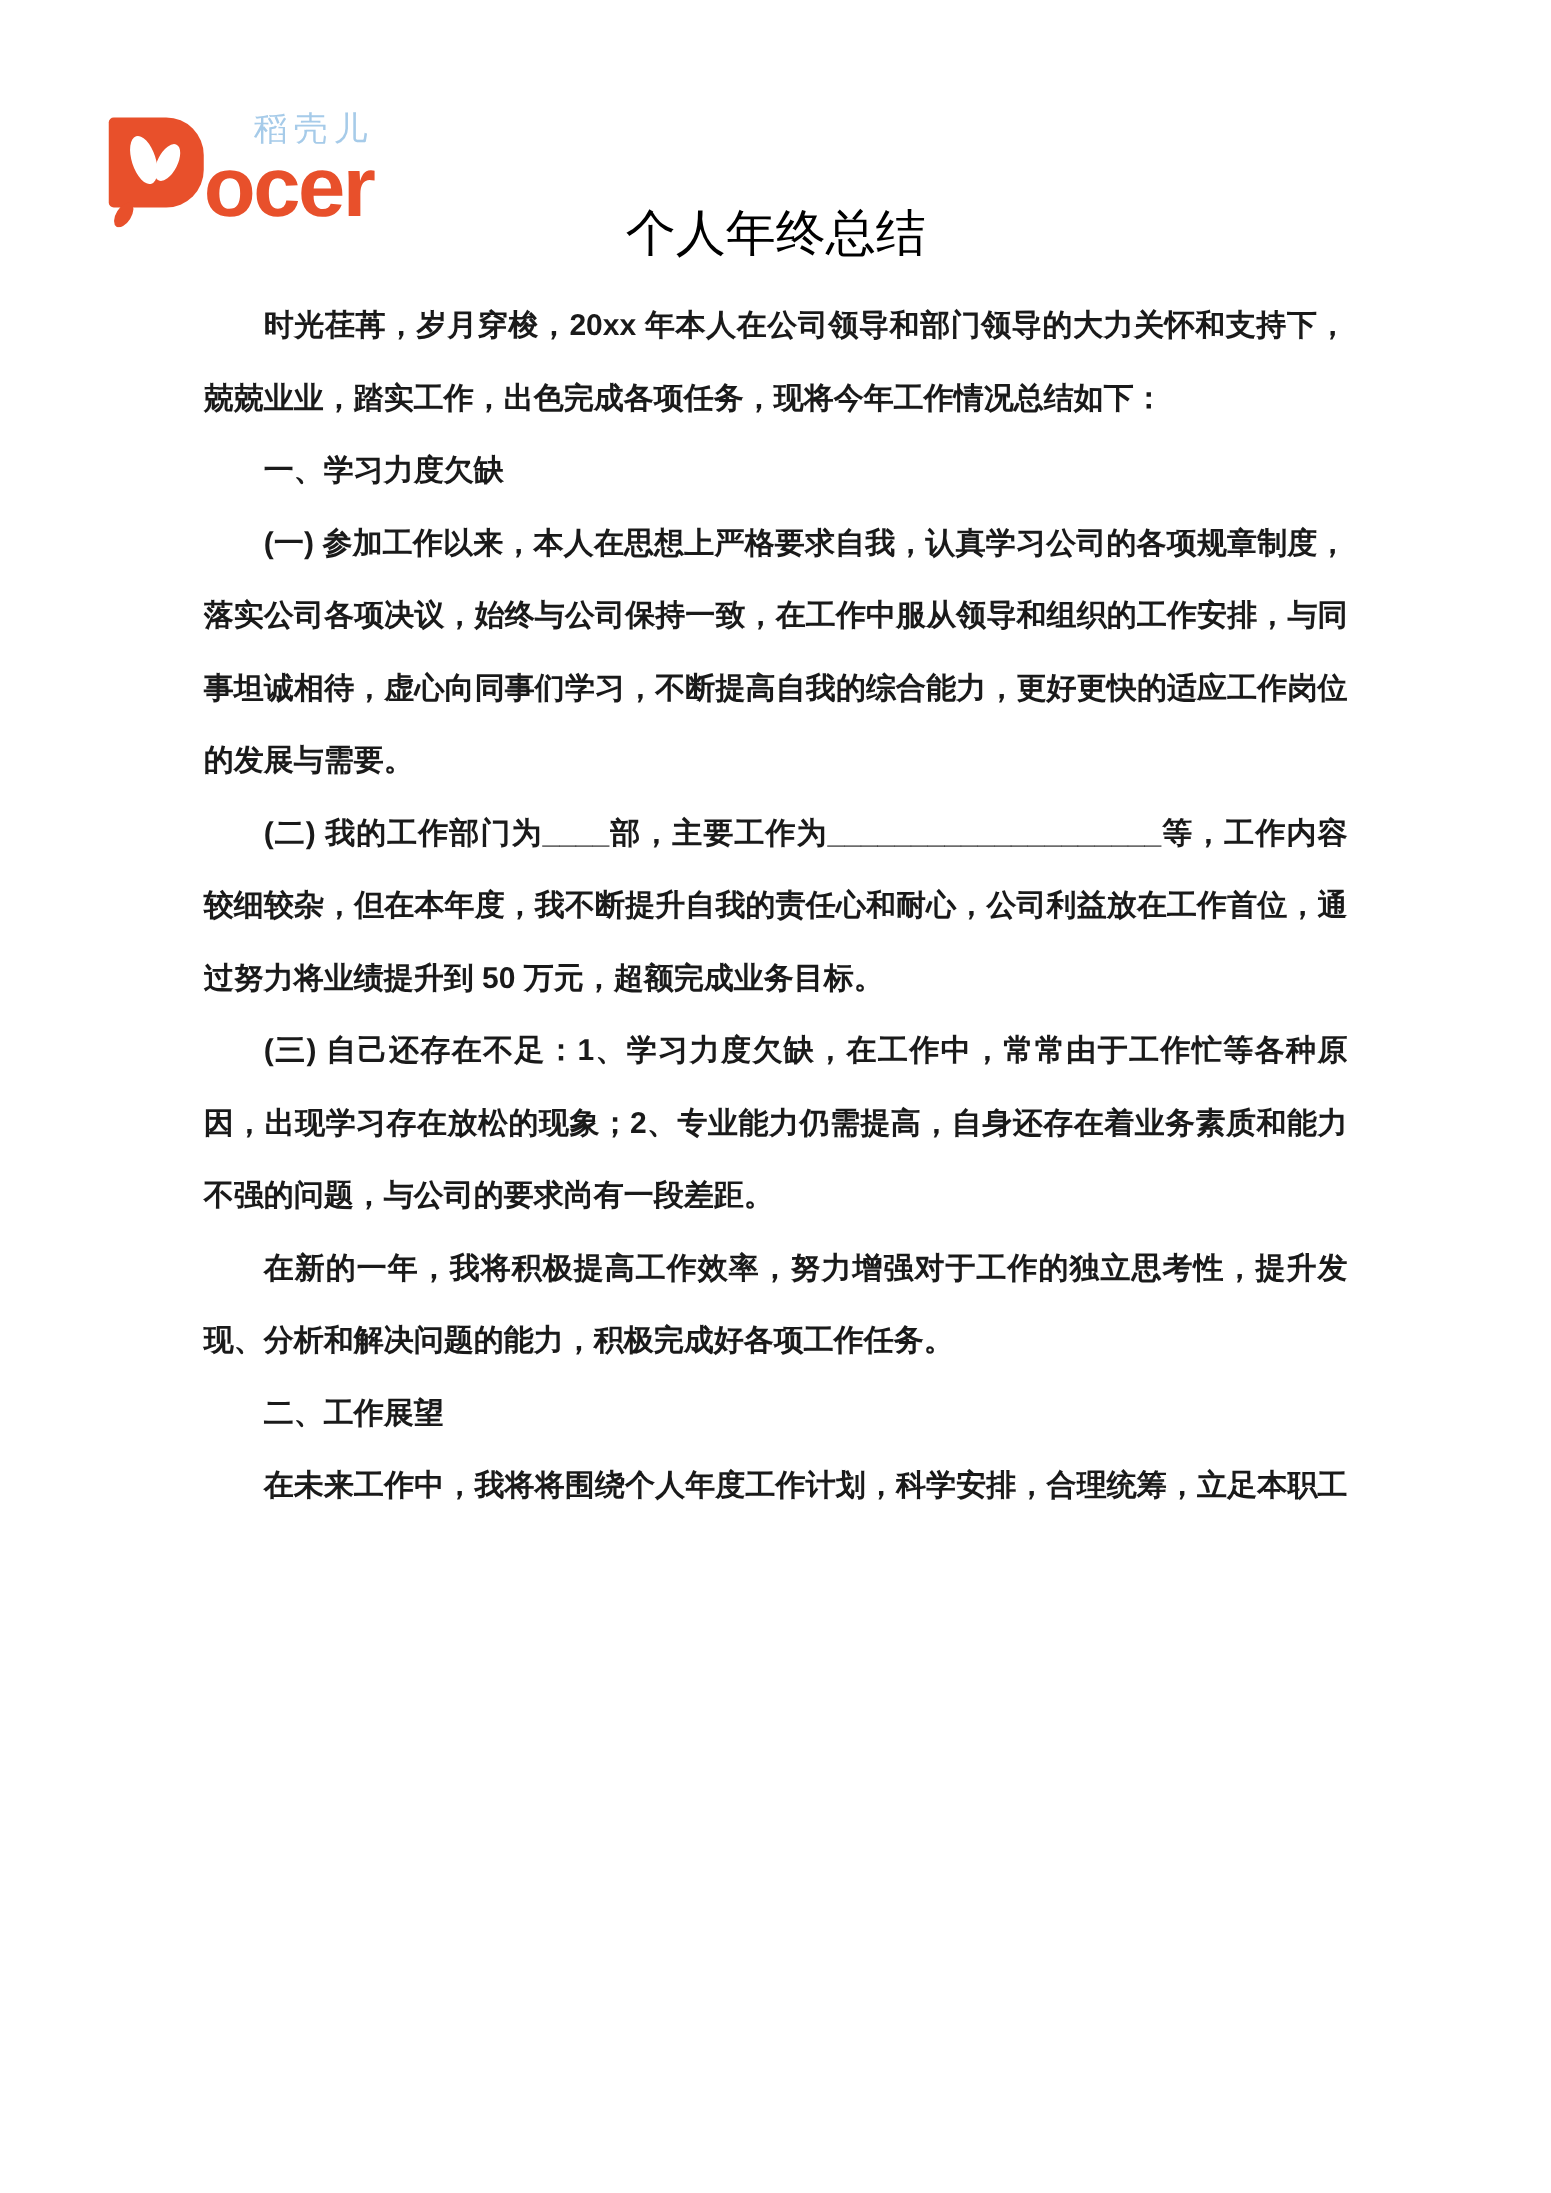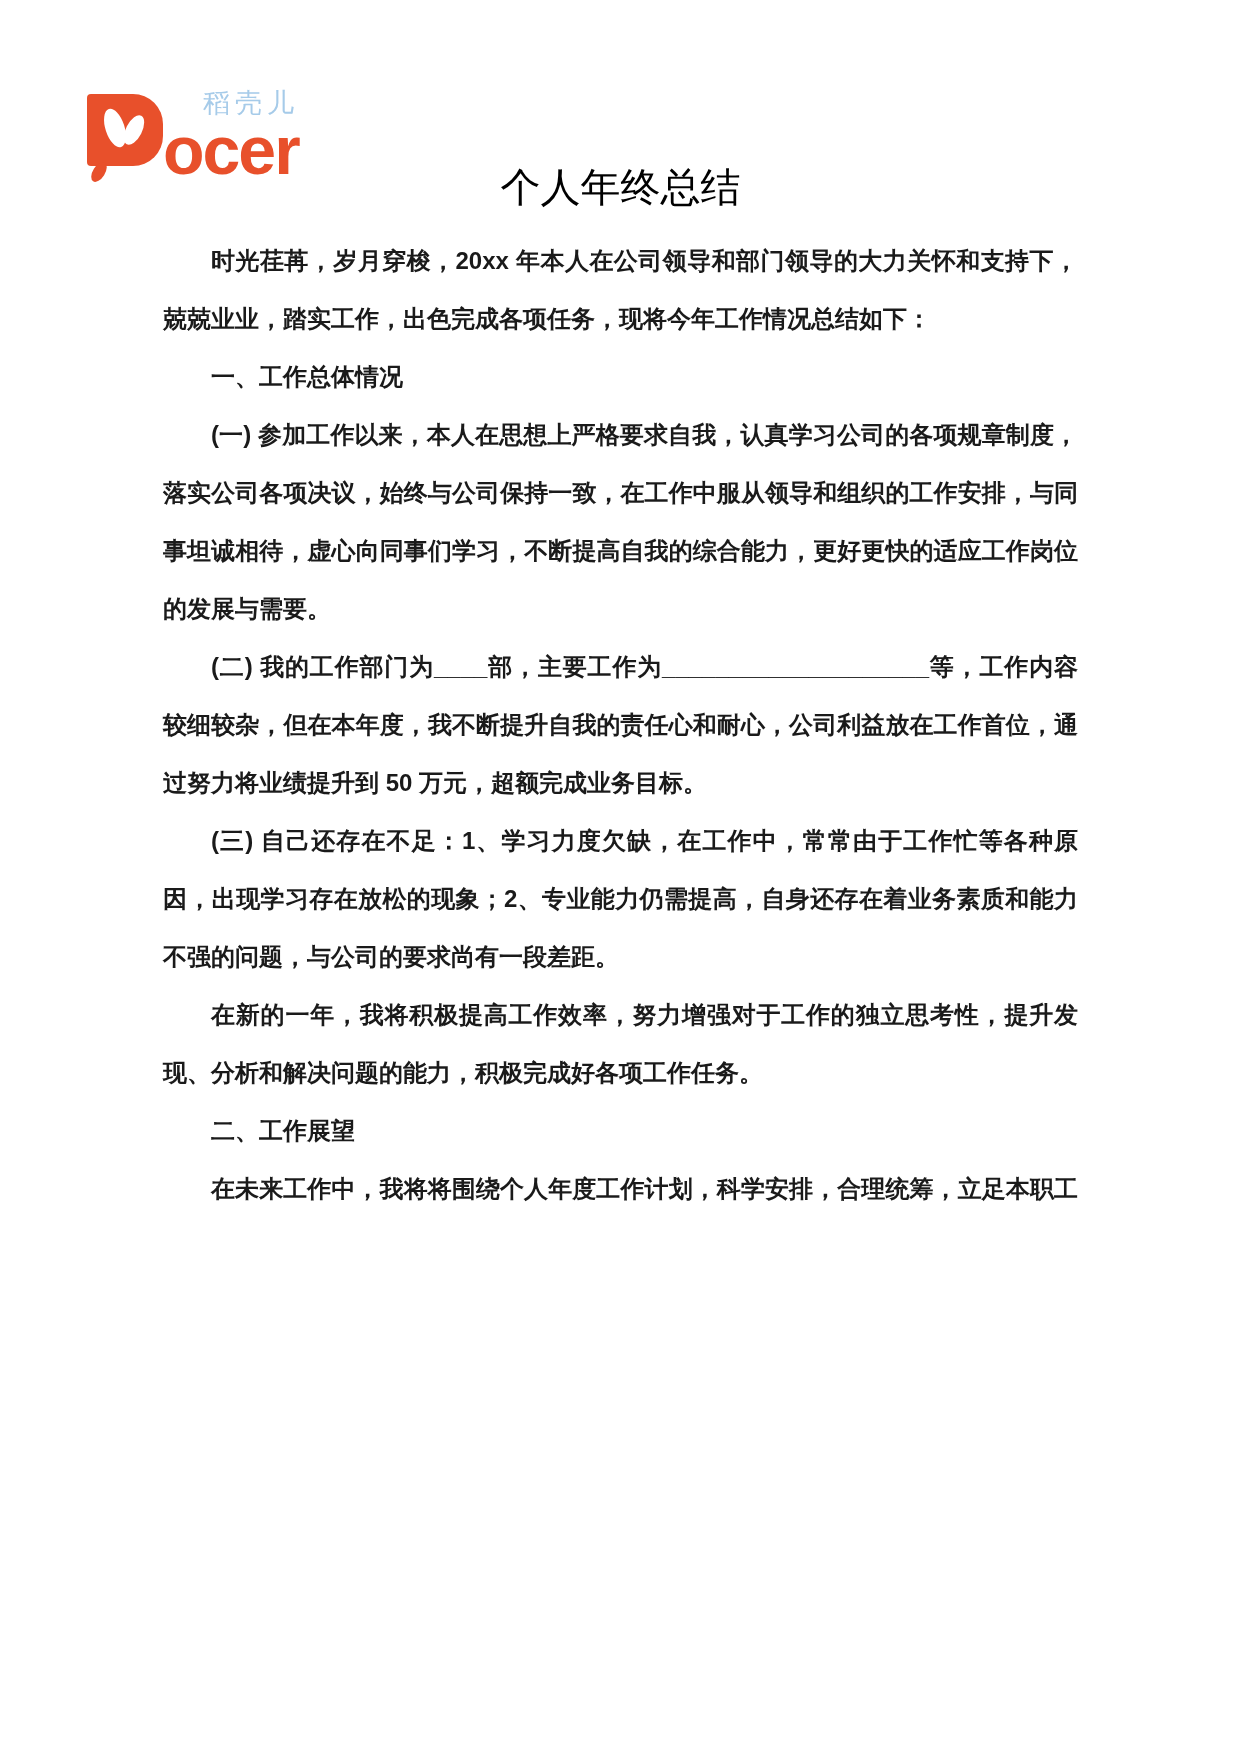--- a/index.html
+++ b/index.html
@@ -91,21 +91,21 @@
       <ellipse cx="14" cy="82" rx="6" ry="11" transform="rotate(32 14 82)" fill="#e8502b"></ellipse>
     </svg>
     <span class="cn">稻壳儿</span>
     <span class="ocer">ocer</span>
   </div>
 
   <div class="title">个人年终总结</div>
 
   <div class="content">
     <p>时光荏苒，岁月穿梭，20xx 年本人在公司领导和部门领导的大力关怀和支持下，兢兢业业，踏实工作，出色完成各项任务，现将今年工作情况总结如下：</p>
-    <p>一、工作总体情况</p>
+    <p>一、学习力度欠缺</p>
     <p>(一) 参加工作以来，本人在思想上严格要求自我，认真学习公司的各项规章制度，落实公司各项决议，始终与公司保持一致，在工作中服从领导和组织的工作安排，与同事坦诚相待，虚心向同事们学习，不断提高自我的综合能力，更好更快的适应工作岗位的发展与需要。</p>
     <p>(二) 我的工作部门为____部，主要工作为____________________等，工作内容较细较杂，但在本年度，我不断提升自我的责任心和耐心，公司利益放在工作首位，通过努力将业绩提升到 50 万元，超额完成业务目标。</p>
     <p>(三) 自己还存在不足：1、学习力度欠缺，在工作中，常常由于工作忙等各种原因，出现学习存在放松的现象；2、专业能力仍需提高，自身还存在着业务素质和能力不强的问题，与公司的要求尚有一段差距。</p>
     <p>在新的一年，我将积极提高工作效率，努力增强对于工作的独立思考性，提升发现、分析和解决问题的能力，积极完成好各项工作任务。</p>
     <p>二、工作展望</p>
     <p>在未来工作中，我将将围绕个人年度工作计划，科学安排，合理统筹，立足本职工作，努力增强对于工作的独立思考性，积极为公司发展做出自己应尽的职责。</p>
   </div>
 
   <div class="signoff">汇报人：稻小壳</div>
 

